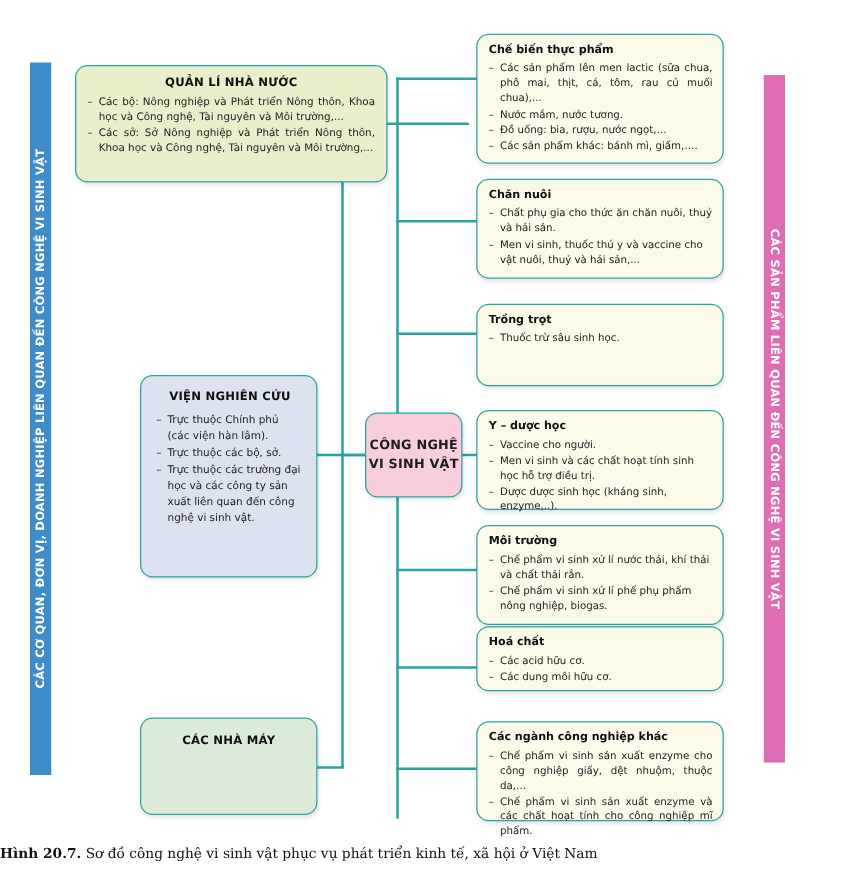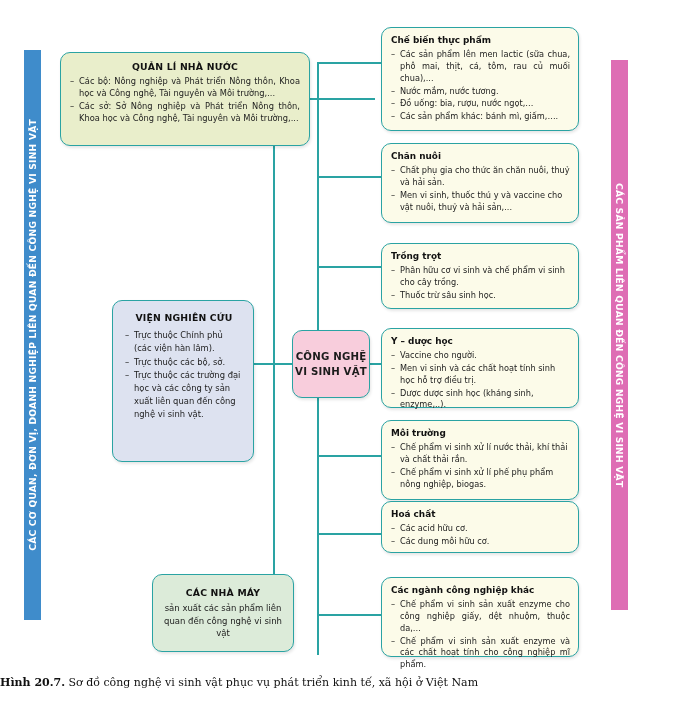--- a/index.html
+++ b/index.html
@@ -74,21 +74,21 @@
     background:#dde2f0;
     padding:10px 10px 8px 12px;
     font-size:8.4px;line-height:1.52;
   }
   #box-vien .title{text-align:center;font-size:9.3px;margin-bottom:4px;letter-spacing:.2px;}
 
   #box-nhamay{
     left:112px;top:574px;width:142px;height:78px;
     background:#dcebd9;
     padding:11px 8px 6px 8px;
-    font-size:8.5px;line-height:1.5;text-align:center;margin-left:40px;
+    font-size:8.5px;line-height:1.5;text-align:center;
   }
   #box-nhamay .title{font-size:9.3px;margin-bottom:2px;letter-spacing:.2px;}
 
   
   #box-hub{
     left:292px;top:330px;width:78px;height:68px;
     background:#f8cddc;
     display:flex;flex-direction:column;align-items:center;justify-content:center;
     font-weight:bold;font-size:10.2px;line-height:1.5;text-align:center;
     letter-spacing:.2px;
@@ -175,21 +175,20 @@
     <div class="title">VIỆN NGHIÊN CỨU</div>
     <ul>
       <li>Trực thuộc Chính phủ (các viện hàn lâm).</li>
       <li>Trực thuộc các bộ, sở.</li>
       <li>Trực thuộc các trường đại học và các công ty sản xuất liên quan đến công nghệ vi sinh vật.</li>
     </ul>
   </div>
 
   <div class="node" id="box-nhamay">
     <div class="title">CÁC NHÀ MÁY</div>
-    <div>sản xuất các sản phẩm liên quan đến công nghệ vi sinh vật</div>
   </div>
 
   <div class="node" id="box-hub">
     <div>CÔNG NGHỆ</div>
     <div>VI SINH VẬT</div>
   </div>
 
   <div class="node rbox" id="box-chebien">
     <div class="title">Chế biến thực phẩm</div>
     <ul>
@@ -204,21 +203,20 @@
     <div class="title">Chăn nuôi</div>
     <ul>
       <li class="nojust">Chất phụ gia cho thức ăn chăn nuôi, thuỷ và hải sản.</li>
       <li class="nojust">Men vi sinh, thuốc thú y và vaccine cho vật nuôi, thuỷ và hải sản,...</li>
     </ul>
   </div>
 
   <div class="node rbox" id="box-trongtrot">
     <div class="title">Trồng trọt</div>
     <ul>
-      <li class="nojust">Phân hữu cơ vi sinh và chế phẩm vi sinh cho cây trồng.</li>
       <li class="nojust">Thuốc trừ sâu sinh học.</li>
     </ul>
   </div>
 
   <div class="node rbox" id="box-yduoc">
     <div class="title">Y – dược học</div>
     <ul>
       <li class="nojust">Vaccine cho người.</li>
       <li class="nojust">Men vi sinh và các chất hoạt tính sinh học hỗ trợ điều trị.</li>
       <li class="nojust">Dược dược sinh học (kháng sinh, enzyme,..).</li>

